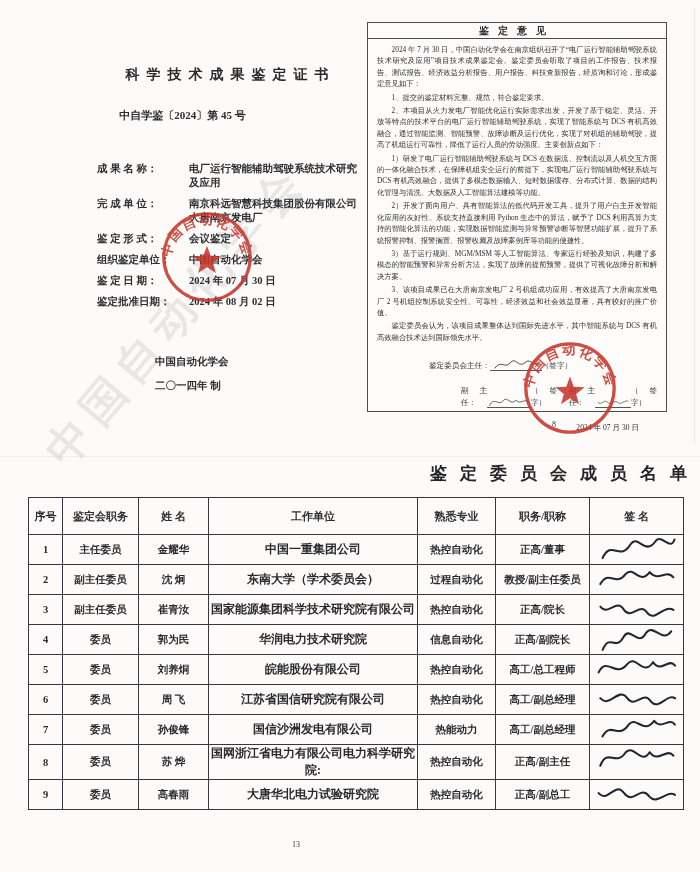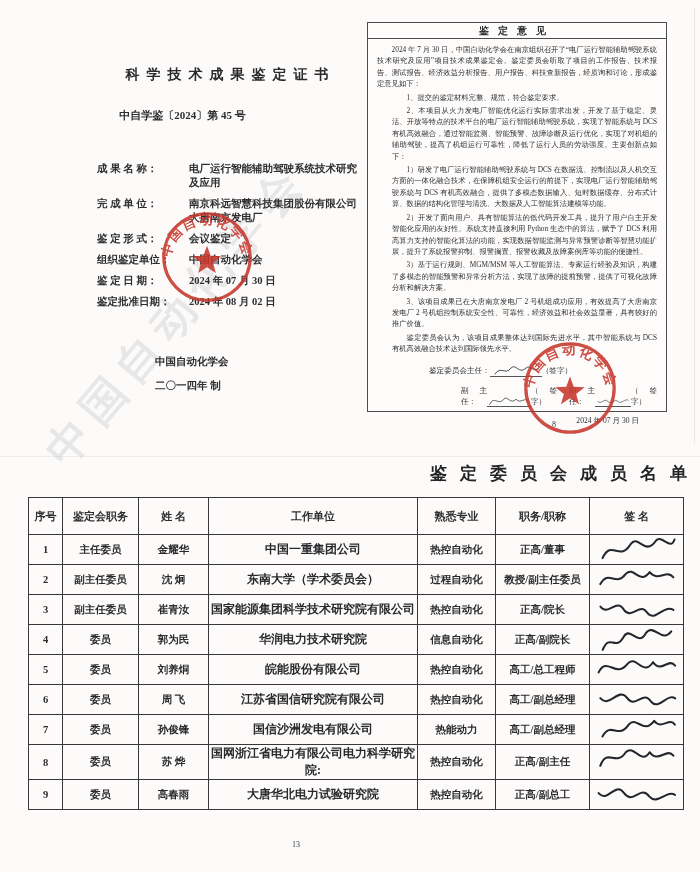--- a/index.html
+++ b/index.html
@@ -18,22 +18,22 @@
   .watermark{left:55px;top:430px;width:560px;font-size:44px;letter-spacing:10px;font-weight:bold;
              color:rgba(135,138,146,0.17);transform:rotate(-50deg);transform-origin:0 50%;
              pointer-events:none;white-space:nowrap;}
   
   .opinion-box{left:367px;top:22px;width:300px;height:390px;border:1.2px solid #4c4c50;
                box-sizing:border-box;background:rgba(255,255,255,0.35);}
   .opinion-title{height:15px;line-height:15px;text-align:center;font-size:10px;font-weight:bold;
                  letter-spacing:9px;border-bottom:1px solid #4c4c50;}
   .opinion-body{padding:5px 9px 0 9px;font-size:7.3px;line-height:11.4px;text-align:justify;}
   .opinion-body p{margin:0 0 1px 0;text-indent:2em;}
-  .opinion-body p.gap{margin-top:2px;margin-left:15px;}
-  .sig-line{display:flex;align-items:flex-end;margin-top:8px;font-size:7.6px;}
+  .opinion-body p.gap{margin-top:2px;}
+  .sig-line{display:flex;align-items:flex-end;margin-top:14px;font-size:7.6px;}
   .sig-blank{display:inline-block;border-bottom:0.8px solid #555;height:13px;}
   .sig-date{justify-content:flex-end;padding-right:18px;}
   .page-edge{left:694px;top:8px;width:1px;height:436px;background:rgba(0,0,0,0.07);}
   .section-split{left:0;top:456px;width:700px;height:1px;background:rgba(0,0,0,0.05);}
   .pagenum{font-size:8px;color:#3a3a3e;}
   
   .seal{pointer-events:none;opacity:0.88;}
   
   .committee-title{left:0;top:462px;width:700px;text-align:right;font-size:17px;font-weight:bold;
                    letter-spacing:13px;color:#242427;}

